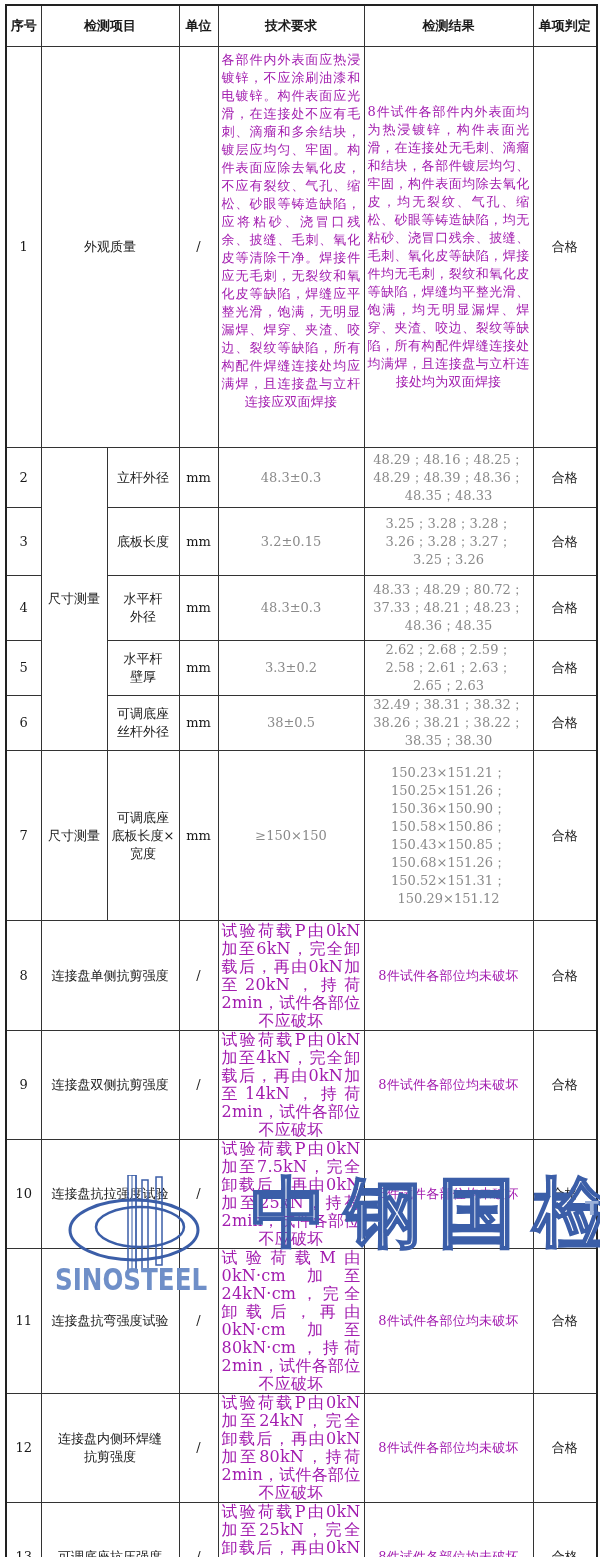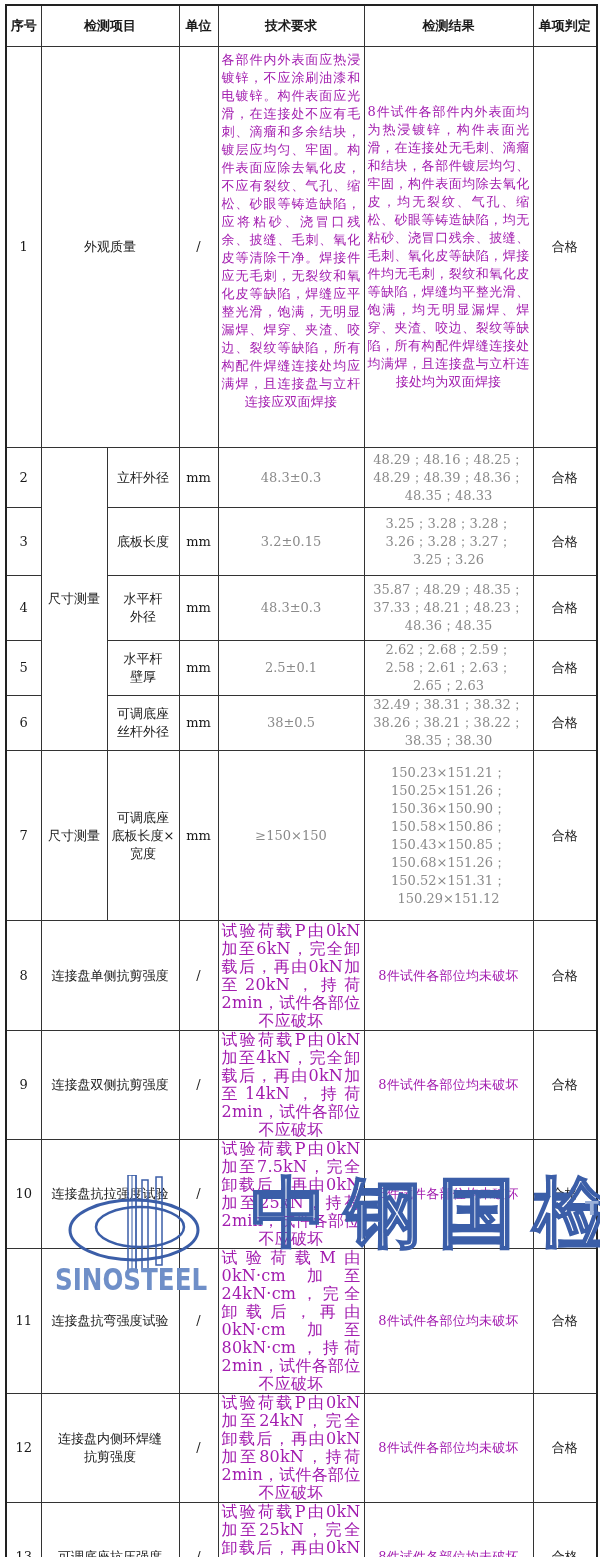--- a/index.html
+++ b/index.html
@@ -89,35 +89,35 @@
 
     <tr style="height:65px">
       <td>4</td>
       <td class="lines">
         <span>水平杆</span>
         <span>外径</span>
       </td>
       <td>mm</td>
       <td class="num">48.3±0.3</td>
       <td class="num lines">
-        <span>35.87；48.29；48.35；</span>
+        <span>48.33；48.29；80.72；</span>
         <span>37.33；48.21；48.23；</span>
         <span>48.36；48.35</span>
       </td>
       <td>合格</td>
     </tr>
 
     <tr style="height:55px">
       <td>5</td>
       <td class="lines">
         <span>水平杆</span>
         <span>壁厚</span>
       </td>
       <td>mm</td>
-      <td class="num">2.5±0.1</td>
+      <td class="num">3.3±0.2</td>
       <td class="num lines">
         <span>2.62；2.68；2.59；</span>
         <span>2.58；2.61；2.63；</span>
         <span>2.65；2.63</span>
       </td>
       <td>合格</td>
     </tr>
 
     <tr style="height:55px">
       <td>6</td>

